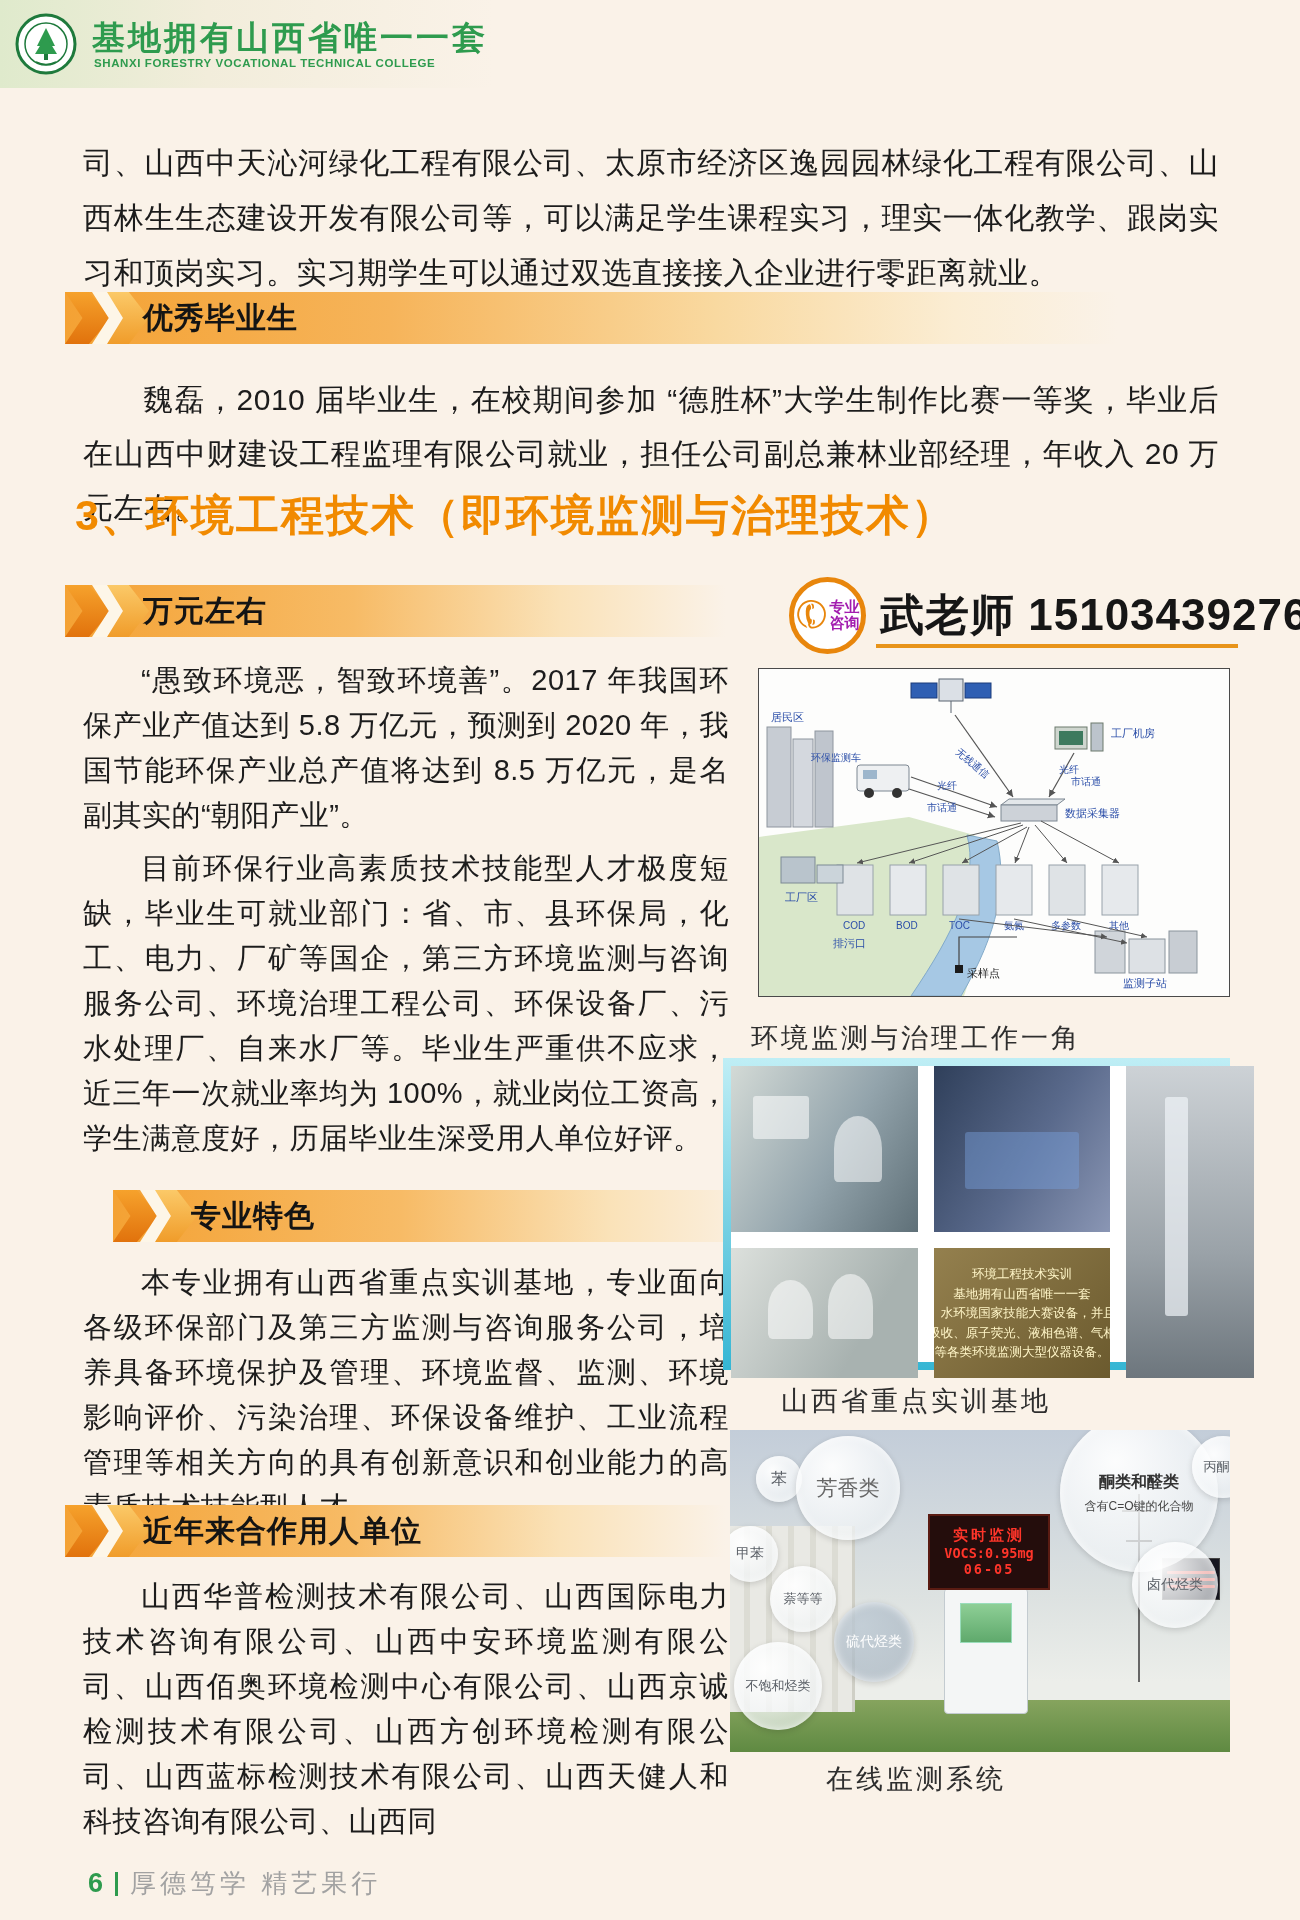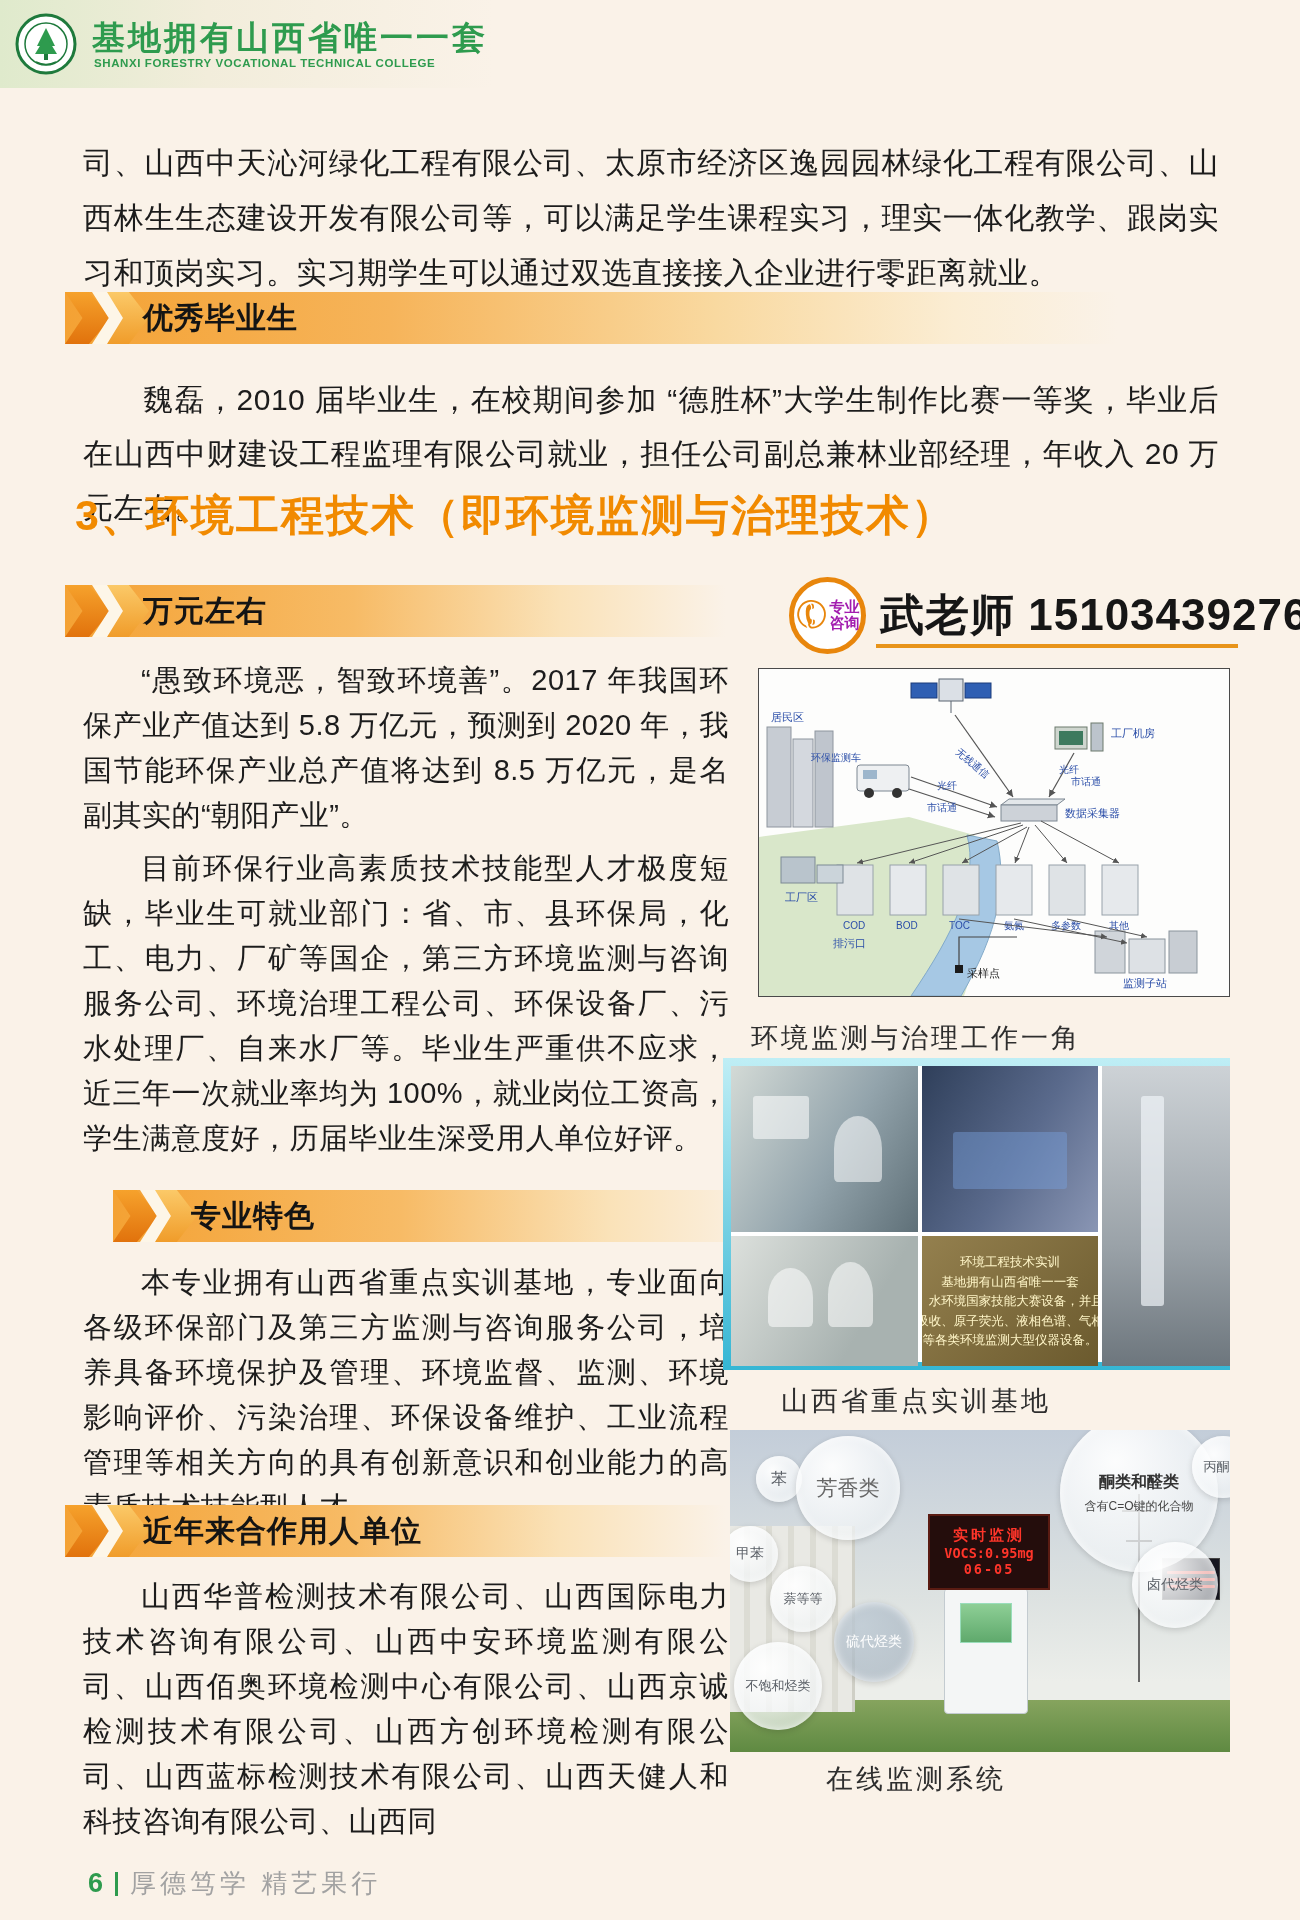--- a/index.html
+++ b/index.html
@@ -57,21 +57,21 @@
 
   
   .fig1{left:758px;top:668px;width:472px;height:329px;background:#fefefe;border:1px solid #4a4a4a;box-sizing:border-box;}
   .caption{font-family:"DejaVu Serif","Liberation Serif",serif;font-size:27px;color:#2e2e2e;letter-spacing:3px;text-align:center;}
   .cap1{left:600px;top:1020px;width:632px;}
   .cap2{left:600px;top:1383px;width:632px;font-family:Liberation Serif, serif;}
   .cap3{left:600px;top:1761px;width:632px;}
 
   .fig2{left:723px;top:1058px;width:507px;height:312px;box-sizing:border-box;padding:8px;
     background:linear-gradient(180deg,#bfeef5,#35b6d4);}
-  .collage{width:100%;height:100%;background:#fff;display:grid;gap:4px;
+  .collage{width:100%;height:100%;background:#fff;display:grid;gap:16px;
     grid-template-columns:38% 36% 26%;grid-template-rows:56% 44%;box-sizing:border-box;}
   .tile{overflow:hidden;position:relative;}
   .tile-lab1{background:linear-gradient(120deg,#d3dad6 0%,#93a4ac 55%,#5f7078 100%);}
   .tile-stage{background:linear-gradient(120deg,#2f3f5a 0%,#5a6a8c 55%,#8a96b4 100%);}
   .tile-equip{grid-column:3;grid-row:1 / span 2;background:linear-gradient(180deg,#cdd2d6 0%,#9aa2a8 60%,#6d767d 100%);}
   .tile-lab2{background:linear-gradient(120deg,#dce0dc 0%,#a8b2b0 70%);}
   .tile-text{grid-column:2;grid-row:2;background:linear-gradient(135deg,#94804e 0%,#6b5a2e 100%);
     display:flex;flex-direction:column;justify-content:center;align-items:center;padding:6px;box-sizing:border-box;}
   .tile-text div{font-size:12.5px;line-height:1.55;color:#fff6c8;white-space:nowrap;font-family:"DejaVu Serif",serif;}
   .photo-hint{position:absolute;background:rgba(255,255,255,.55);border-radius:3px;}

